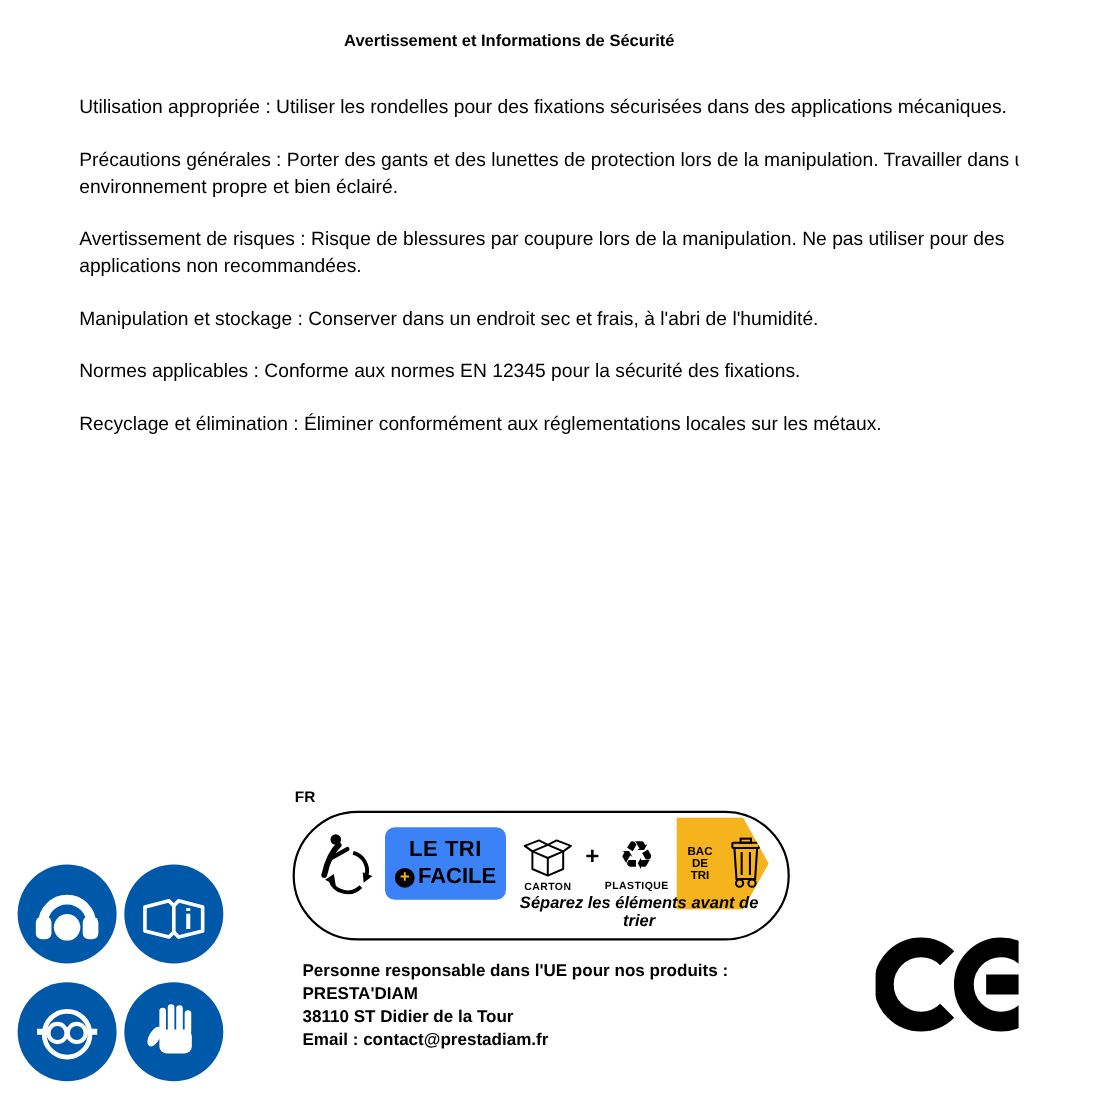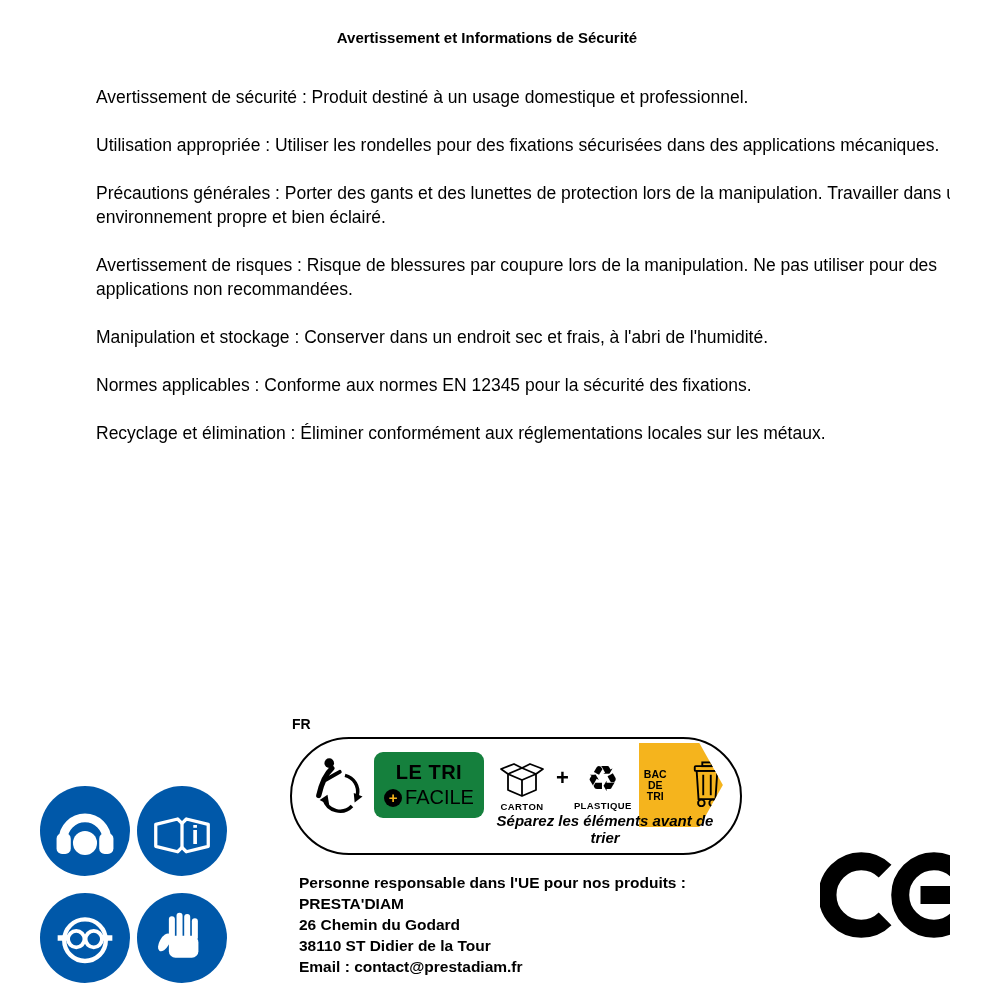--- a/index.html
+++ b/index.html
@@ -1,18 +1,18 @@
 <!DOCTYPE html>
 <html><head>
 <meta charset="utf-8">
 <style>
   html,body { margin:0; padding:0; background:#ffffff; }
   .page {
     position:relative; width:926px; height:1005px; background:#ffffff;
-    font-family:"Liberation Sans", sans-serif; color:#000; overflow:hidden;margin-left:24px;
+    font-family:"Liberation Sans", sans-serif; color:#000; overflow:hidden;
   }
   .title {
     position:absolute; top:29px; left:0; right:0; margin:0;
     text-align:center; font-size:15px; font-weight:bold;
   }
   .paras { position:absolute; top:85px; left:72px; width:882px; font-size:17.5px; line-height:24px; }
   .paras p { margin:0 0 24px 0; }
 
   
   .icon-grid {
@@ -38,29 +38,29 @@
     display:flex; flex-direction:column; align-items:center; justify-content:center;
     flex:0 0 auto;
   }
   .le-tri { font-weight:bold; font-size:20px; letter-spacing:0.5px; }
   .facile-row { display:flex; align-items:center; gap:3px; margin-top:2px; }
   .plus-circle {
     width:18px; height:18px; border-radius:50%; background:#000;
     display:flex; align-items:center; justify-content:center;
     font-size:15px; font-weight:bold; line-height:1;
   }
-  .facile { font-weight:normal; font-size:20px; }
+  .facile { font-weight:bold; font-size:20px; }
   .mat { display:flex; flex-direction:column; align-items:center; width:64px; flex:0 0 auto; }
   .mat-label { font-size:9.5px; font-weight:bold; letter-spacing:0.4px; margin-top:2px; }
   .mid-plus { font-size:22px; font-weight:bold; margin:0 2px 14px 2px; }
   .recycle-glyph { font-size:36px; line-height:38px; font-family:"DejaVu Sans", sans-serif; }
   .bac-arrow {
     width:84px; height:84px; margin-left:4px; flex:0 0 auto;
     clip-path:polygon(0 0, 72% 0, 100% 50%, 72% 100%, 0 100%);
-    display:flex; align-items:center; justify-content:space-between;
+    display:flex; align-items:center; justify-content:center;
     padding-left:5px; box-sizing:border-box; gap:14px;
   }
   .bac-text { font-size:10.5px; font-weight:bold; line-height:11px; text-align:center; }
   .separez {
     position:absolute; bottom:7px; left:190px; right:12px; text-align:center;
     font-size:15px; font-weight:bold; font-style:italic;
   }
 
   
   .responsible {
@@ -72,21 +72,20 @@
   .ce-wrap { position:absolute; left:796px; top:850px; }
 </style>
 </head>
 <body>
 
 <div class="page">
 
   <h1 class="title">Avertissement et Informations de Sécurité</h1>
 
   <div class="paras">
-    <p>Avertissement de sécurité : Produit destiné à un usage domestique et professionnel.</p>
     <p>Utilisation appropriée : Utiliser les rondelles pour des fixations sécurisées dans des applications mécaniques.</p>
     <p>Précautions générales : Porter des gants et des lunettes de protection lors de la manipulation. Travailler dans un environnement propre et bien éclairé.</p>
     <p>Avertissement de risques : Risque de blessures par coupure lors de la manipulation. Ne pas utiliser pour des applications non recommandées.</p>
     <p>Manipulation et stockage : Conserver dans un endroit sec et frais, à l'abri de l'humidité.</p>
     <p>Normes applicables : Conforme aux normes EN 12345 pour la sécurité des fixations.</p>
     <p>Recyclage et élimination : Éliminer conformément aux réglementations locales sur les métaux.</p>
   </div>
 
   <div class="icon-grid">
     <div class="m-icon" style="background:#0058A9">
@@ -134,21 +133,21 @@
       <svg width="56" height="62" viewBox="0 0 64 68">
         <circle cx="22" cy="9" r="5.5" fill="#000"></circle>
         <path d="M10,46 Q15,24 25,15" stroke="#000" stroke-width="6" fill="none" stroke-linecap="round"></path>
         <path d="M18,28 L34,19" stroke="#000" stroke-width="4.5" fill="none" stroke-linecap="round"></path>
         <path d="M40,23 A19,19 0 0 1 54,46" stroke="#000" stroke-width="4" fill="none"></path>
         <polygon points="50,43 60,47 51,54" fill="#000"></polygon>
         <path d="M48,58 A19,19 0 0 1 16,50" stroke="#000" stroke-width="4" fill="none"></path>
         <polygon points="20,45 11,51 22,57" fill="#000"></polygon>
       </svg>
 
-      <div class="yellow-box" style="background:#15803d">
+      <div class="yellow-box" style="background:#3b82f6">
         <div class="le-tri">LE TRI</div>
         <div class="facile-row">
           <span class="plus-circle" style="color:#F5B41D">+</span>
           <span class="facile">FACILE</span>
         </div>
       </div>
 
       <div class="mat">
         <svg width="48" height="40" viewBox="0 0 48 40">
           <g stroke="#000" stroke-width="1.8" fill="none" stroke-linejoin="round">
@@ -187,21 +186,20 @@
         </svg>
       </div>
     </div>
 
     <div class="separez">Séparez les éléments avant de trier</div>
   </div>
 
   <div class="responsible">
     <div>Personne responsable dans l'UE pour nos produits :</div>
     <div>PRESTA'DIAM</div>
-    <div>26 Chemin du Godard</div>
     <div>38110 ST Didier de la Tour</div>
     <div>Email : contact@prestadiam.fr</div>
   </div>
 
   <div class="ce-wrap">
     <svg width="165" height="90" viewBox="0 0 220 120">
       <g stroke="#000" stroke-width="24" fill="none">
         <path d="M86.8,28.2 A45,45 0 1 0 86.8,91.8"></path>
         <path d="M183.8,28.2 A45,45 0 1 0 183.8,91.8"></path>
         <path d="M134,60 L184,60"></path>

